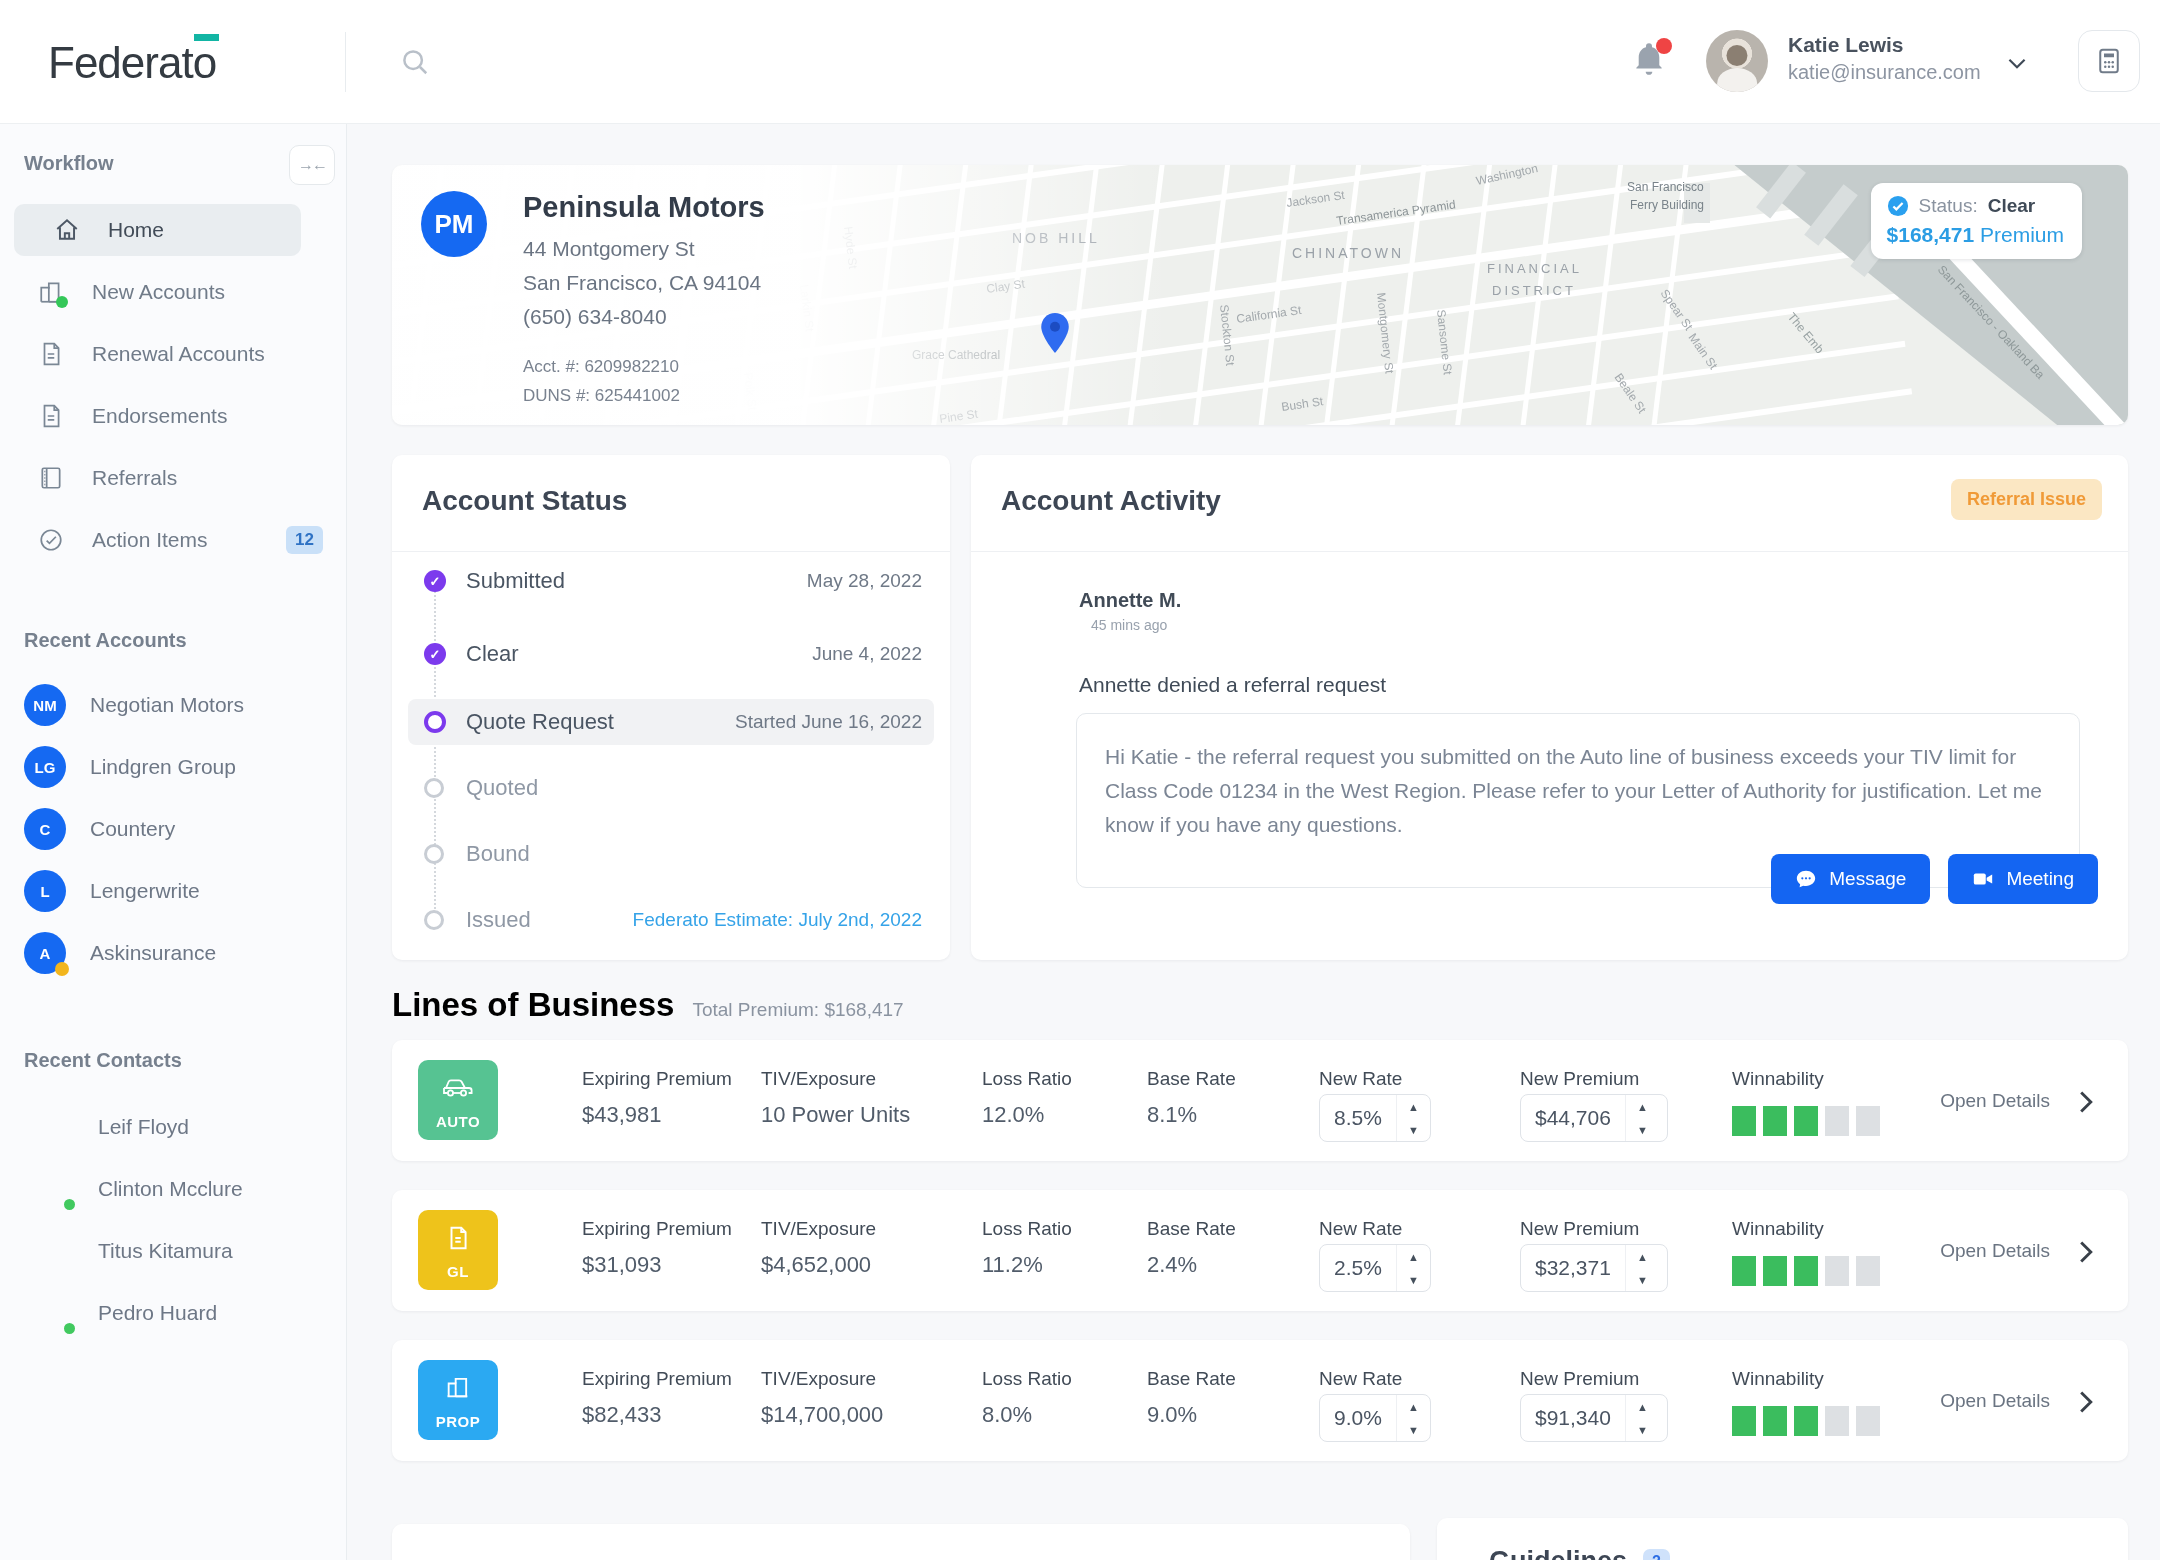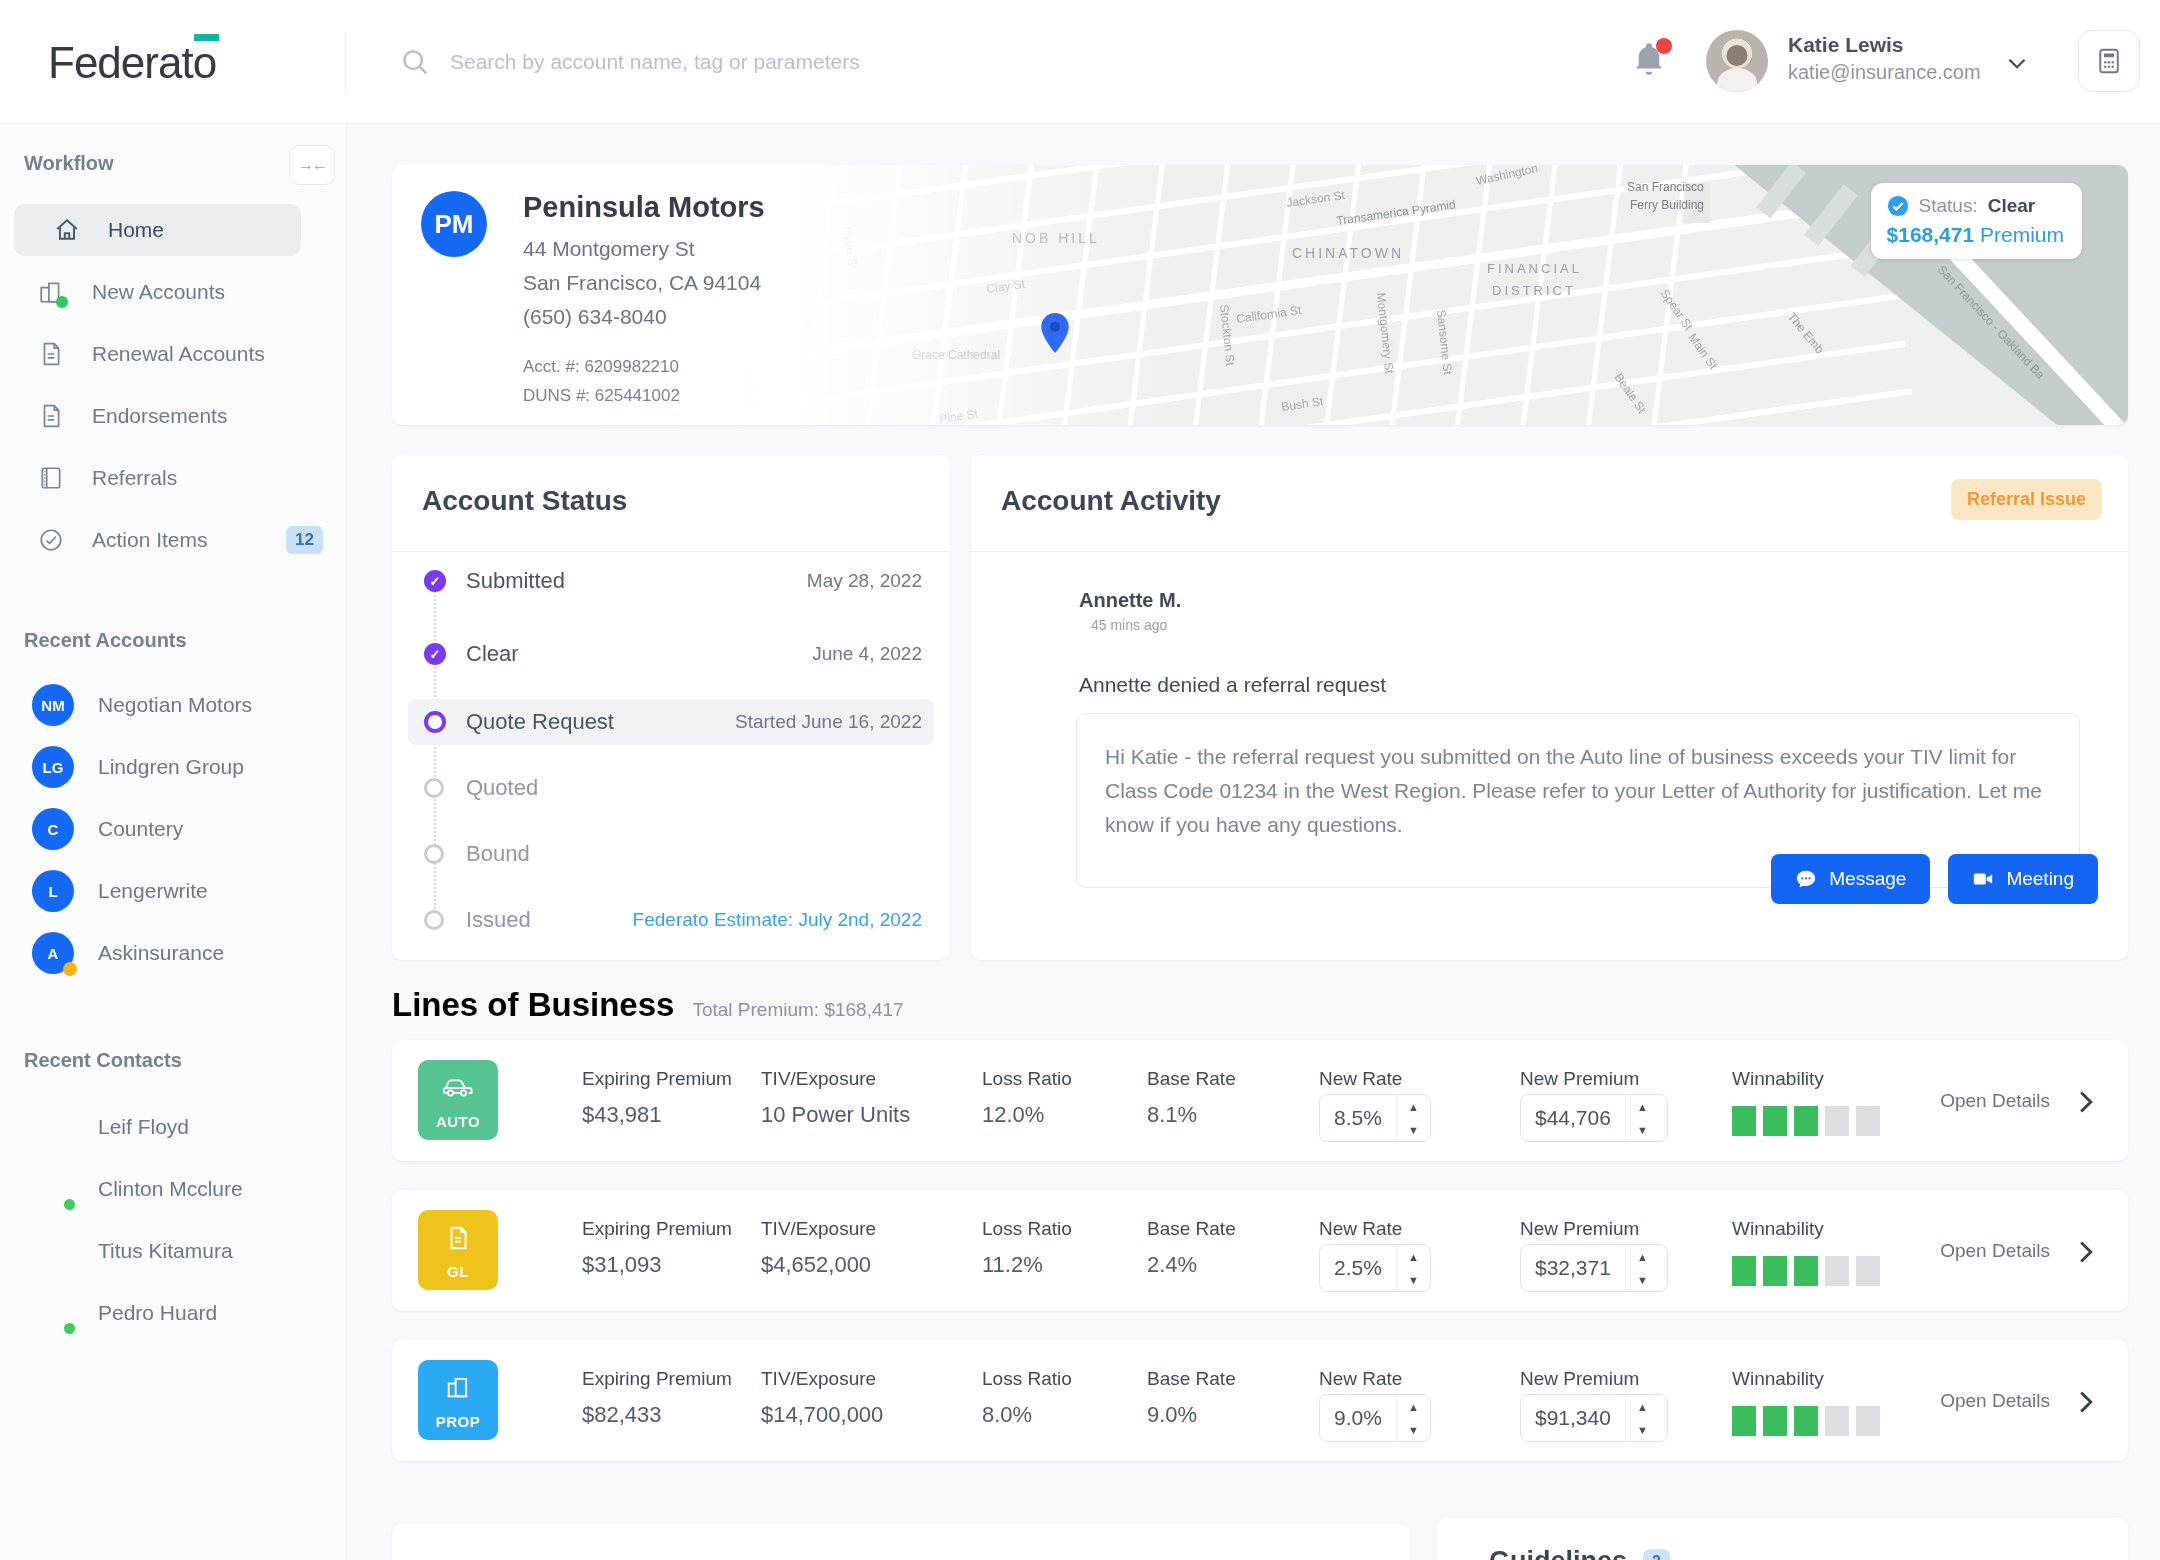--- a/index.html
+++ b/index.html
@@ -36,21 +36,21 @@
   .collapse-btn { position:absolute; left:289px; top:21px; width:46px; height:40px; border:1px solid #e5e9ec; border-radius:10px; background:#fff; color:#9aa3ad; font-size:16px; display:flex; align-items:center; justify-content:center; letter-spacing:-2px; }
   .nav { position:absolute; left:0; top:80px; width:347px; }
   .nav-item { position:relative; height:62px; display:flex; align-items:center; gap:28px; padding-left:38px; font-size:21px; color:#707b89; }
   .nav-item .nico { width:26px; height:26px; flex:0 0 auto; position:relative; }
   .nav-item.active { margin:0 14px; padding-left:40px; width:287px; background:#e9edf0; border-radius:10px; height:52px; color:#414b57; }
   .nav-item.active + .nav-item { margin-top:5px; }
   .ndot { position:absolute; right:-4px; bottom:-3px; width:12px; height:12px; border-radius:50%; background:#34c759; }
   .nav-badge { position:absolute; right:24px; top:50%; transform:translateY(-50%); background:#c9e0f8; color:#2f72c4; font-size:17px; font-weight:bold; padding:4px 9px; border-radius:6px; }
   .lbl-accounts { position:absolute; left:0; top:505px; }
   .acct-list { position:absolute; left:0; top:550px; width:347px; }
-  .acct-item { height:62px; display:flex; align-items:center; gap:24px; padding-left:32px; font-size:21px; color:#6d7786; }
+  .acct-item { height:62px; display:flex; align-items:center; gap:24px; padding-left:24px; font-size:21px; color:#6d7786; }
   .acct-av { width:42px; height:42px; border-radius:50%; background:#1569f2; color:#fff; font-size:15px; font-weight:bold; display:flex; align-items:center; justify-content:center; position:relative; flex:0 0 auto; }
   .acct-av .ydot { position:absolute; right:-3px; bottom:-2px; width:14px; height:14px; border-radius:50%; background:#f2b51d; }
   .lbl-contacts { position:absolute; left:0; top:925px; }
   .contact-list { position:absolute; left:0; top:972px; width:347px; }
   .contact-item { height:62px; display:flex; align-items:center; gap:24px; padding-left:32px; font-size:21px; color:#6d7786; }
   .c-av { width:42px; height:42px; flex:0 0 auto; position:relative; }
   .c-av .avatar { width:42px; height:42px; }
   .c-av .gdot { position:absolute; right:-3px; bottom:-2px; width:15px; height:15px; border-radius:50%; background:#41c95f; border:2px solid #fafbfd; }
   .hue1 .avatar { background:radial-gradient(circle at 50% 38%, #e6d6c6 0 30%, #a98f7c 31% 100%); }
   .hue2 .avatar { background:radial-gradient(circle at 50% 38%, #dfe4d9 0 30%, #7f9486 31% 100%); }
@@ -150,21 +150,20 @@
 <body>
 
 <div class="header">
   <div class="logo"><span>Federat</span><span class="o">o</span></div>
   <div class="hdr-divider"></div>
   <div class="search">
     <svg width="30" height="30" viewBox="0 0 24 24" fill="none" stroke="#b9c0c9" stroke-width="2">
         <circle cx="10.5" cy="10.5" r="7"></circle>
         <path d="M16 16 L21 21"></path>
       </svg>
-    <input type="text" placeholder="Search by account name, tag or parameters" style="">
   </div>
   <div class="bell">
     <svg width="38" height="38" viewBox="0 0 24 24" fill="#9aa3ae">
         <path d="M12 22c1.2 0 2.1-.9 2.1-2h-4.2c0 1.1.9 2 2.1 2zm6.5-6v-5c0-3.1-1.7-5.7-4.6-6.4V4a1.9 1.9 0 0 0-3.8 0v.6C7.2 5.3 5.5 7.9 5.5 11v5L4 17.5V18h16v-.5L18.5 16z"></path>
       </svg>
     <div class="dot"></div>
   </div>
   <div class="avatar user-avatar"></div>
   <div class="user-meta">
     <div class="user-name">Katie Lewis</div>

